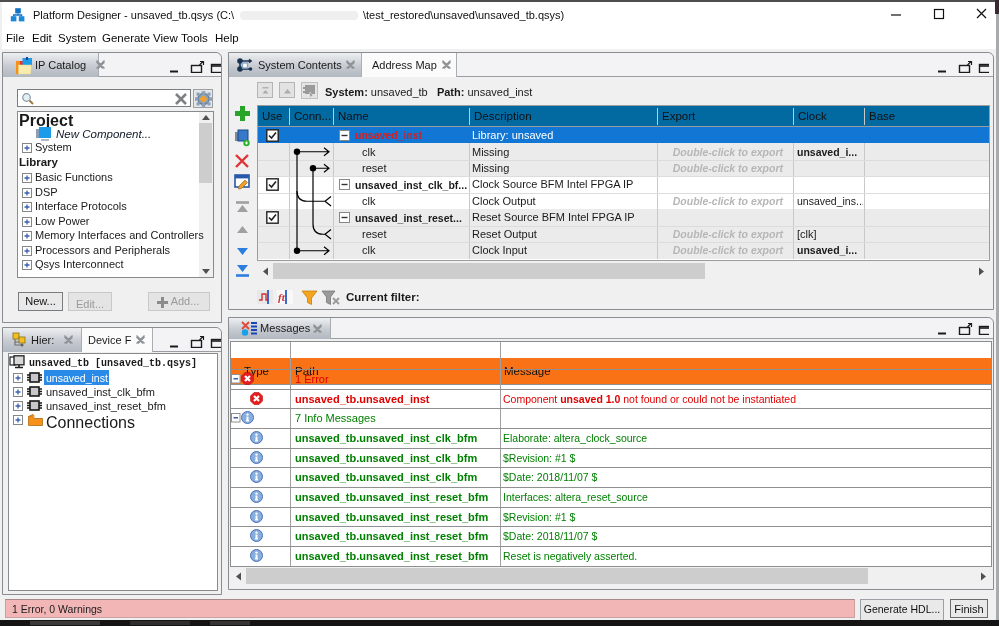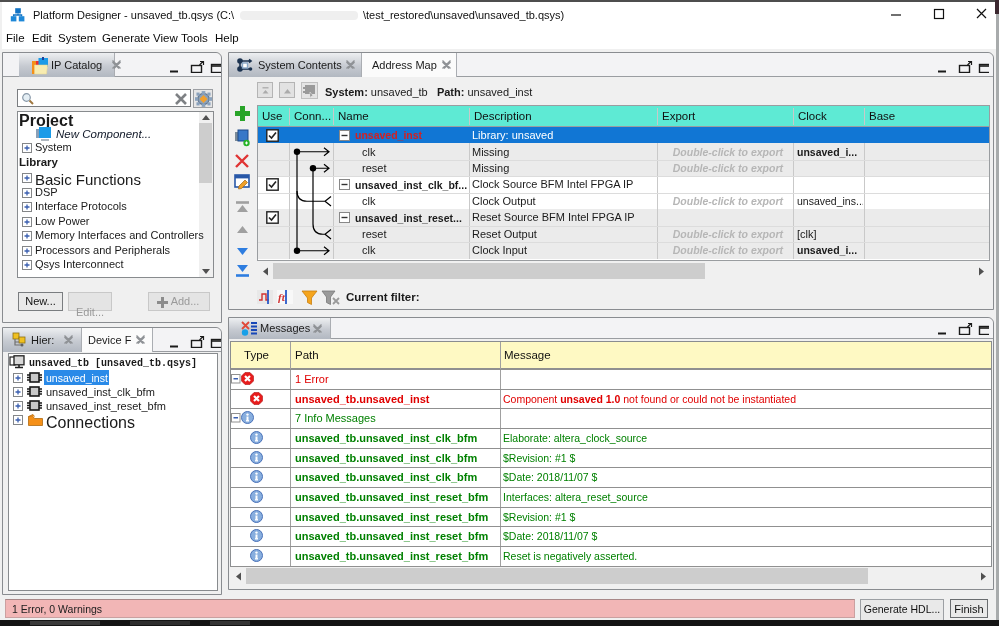--- a/index.html
+++ b/index.html
@@ -46,21 +46,21 @@
 <div class="menuitem" style="left:6px">File</div>
 <div class="menuitem" style="left:32px">Edit</div>
 <div class="menuitem" style="left:58px">System</div>
 <div class="menuitem" style="left:102px">Generate</div>
 <div class="menuitem" style="left:153px">View</div>
 <div class="menuitem" style="left:181px">Tools</div>
 <div class="menuitem" style="left:215px">Help</div>
 
 <div class="panel" style="left:2px;top:52px;width:220px;height:271px">
  <div class="tabbar"></div>
- <div class="tab act" style="left:16px;width:96px;border-radius:0">
+ <div class="tab act" style="left:0;width:96px;border-radius:0">
    <svg class="abs" style="left:11px;top:55px;top:3px" width="19" height="19" viewBox="0 0 19 19">
      <rect x="2" y="5" width="7" height="13" fill="#f59018"></rect>
      <rect x="6" y="5" width="3" height="5" fill="#e83030"></rect>
      <rect x="8.5" y="2" width="9.5" height="8.5" fill="#1b9be8"></rect>
      <rect x="12" y="1" width="2" height="3" fill="#204098"></rect>
      <path d="M4.5 9 L17.5 9 L16.5 18 L4.5 18 Z" fill="#f8ecb0" stroke="#e8d890" stroke-width="0.5"></path>
    </svg>
    <div class="tablabel" style="left:32px">IP Catalog</div>
    <svg class="tabx" style="left:92px">
         <path d="M1.5 1.5 L9.5 9.5 M9.5 1.5 L1.5 9.5 M1.5 3 L8 9.5 M9.5 3 L3 9.5" stroke="#8f9296" stroke-width="1.4" fill="none"></path>
@@ -125,21 +125,21 @@
 <svg class="abs" style="left:22px;top:143px" width="10" height="10">
     <rect x="0.5" y="0.5" width="9" height="9" fill="#fff" stroke="#848688"></rect>
     <path d="M2.5 5 L7.5 5 M5 2.5 L5 7.5" stroke="#3a5fb0" stroke-width="1.3"></path>
   </svg>
 <div class="treetext" style="left:35px;top:141px;font-size:11px">System</div>
 <div class="treetext" style="left:19px;top:156px;font-weight:bold;font-size:11.5px">Library</div>
 <svg class="abs" style="left:22px;top:173px" width="10" height="10">
     <rect x="0.5" y="0.5" width="9" height="9" fill="#fff" stroke="#848688"></rect>
     <path d="M2.5 5 L7.5 5 M5 2.5 L5 7.5" stroke="#3a5fb0" stroke-width="1.3"></path>
   </svg>
-<div class="treetext" style="left:35px;top:171px;font-size:15px">Basic Functions</div>
+<div class="treetext" style="left:35px;top:171px;font-size:11px">Basic Functions</div>
 <svg class="abs" style="left:22px;top:188px" width="10" height="10">
     <rect x="0.5" y="0.5" width="9" height="9" fill="#fff" stroke="#848688"></rect>
     <path d="M2.5 5 L7.5 5 M5 2.5 L5 7.5" stroke="#3a5fb0" stroke-width="1.3"></path>
   </svg>
 <div class="treetext" style="left:35px;top:186px;font-size:11px">DSP</div>
 <svg class="abs" style="left:22px;top:202px" width="10" height="10">
     <rect x="0.5" y="0.5" width="9" height="9" fill="#fff" stroke="#848688"></rect>
     <path d="M2.5 5 L7.5 5 M5 2.5 L5 7.5" stroke="#3a5fb0" stroke-width="1.3"></path>
   </svg>
 <div class="treetext" style="left:35px;top:200px;font-size:11px">Interface Protocols</div>
@@ -158,21 +158,21 @@
     <path d="M2.5 5 L7.5 5 M5 2.5 L5 7.5" stroke="#3a5fb0" stroke-width="1.3"></path>
   </svg>
 <div class="treetext" style="left:35px;top:244px;font-size:11px">Processors and Peripherals</div>
 <svg class="abs" style="left:22px;top:260px" width="10" height="10">
     <rect x="0.5" y="0.5" width="9" height="9" fill="#fff" stroke="#848688"></rect>
     <path d="M2.5 5 L7.5 5 M5 2.5 L5 7.5" stroke="#3a5fb0" stroke-width="1.3"></path>
   </svg>
 <div class="treetext" style="left:35px;top:258px;font-size:11px">Qsys Interconnect</div>
 
 <div class="btn" style="left:18px;top:292px;width:45px;height:19px;padding-top:2px;border-color:#7a7d80">New...</div>
-<div class="btn dis" style="left:68px;top:292px;width:44px;height:19px;padding-top:13px">Edit...</div>
+<div class="btn dis" style="left:68px;top:292px;width:44px;height:19px;padding-top:5px">Edit...</div>
 <div class="btn dis" style="left:148px;top:292px;width:62px;height:19px;padding-top:2px"><svg class="abs" style="left:8px;top:4px" width="11" height="11">
       <path d="M4 0 L7 0 L7 4 L11 4 L11 7 L7 7 L7 11 L4 11 L4 7 L0 7 L0 4 L4 4 Z" fill="#8c8c8c"></path>
     </svg><span style="margin-left:12px">Add...</span></div>
 
 <div class="panel" style="left:2px;top:327px;width:220px;height:268px">
  <div class="tabbar"></div>
  <div class="tab act" style="left:0;width:79px;border-radius:0">
    <svg class="abs" style="left:8px;top:4px" width="16" height="16" viewBox="0 0 16 16">
      <rect x="2" y="1" width="6" height="6" fill="#f0c020" stroke="#907010" stroke-width="0.8"></rect>
      <rect x="8" y="5" width="6" height="6" fill="#f0c020" stroke="#907010" stroke-width="0.8"></rect>
@@ -336,21 +336,21 @@
       <path d="M2 3 L7.5 10 L13 3 Z" fill="#2e7de0"></path>
     </g>
  <g transform="translate(1,158)">
       <path d="M2 1 L7.5 8 L13 1 Z" fill="#2e7de0"></path>
       <path d="M1 11.5 L14 11.5" stroke="#2e7de0" stroke-width="2.6"></path>
     </g>
 </svg>
 
 <div class="abs sunken" style="left:257px;top:105px;width:733px;height:156px;border-color:#9a9da0;background:#fff"></div>
 
-<div class="abs" style="left:258px;top:106px;width:731px;height:21px;background:#5eead4;border-bottom:1px solid #9a9da0">
+<div class="abs" style="left:258px;top:106px;width:731px;height:21px;background:#0369a1;border-bottom:1px solid #9a9da0">
  <div class="hdrtxt" style="left:4px;top:4px">Use</div>
  <div class="hdrtxt" style="left:36px;top:4px">Conn...</div>
  <div class="hdrtxt" style="left:80px;top:4px">Name</div>
  <div class="hdrtxt" style="left:216px;top:4px">Description</div>
  <div class="hdrtxt" style="left:404px;top:4px">Export</div>
  <div class="hdrtxt" style="left:540px;top:4px">Clock</div>
  <div class="hdrtxt" style="left:611px;top:4px">Base</div>
  <div class="gridv" style="left:31px;top:2px;height:17px"></div>
  <div class="gridv" style="left:75px;top:2px;height:17px"></div>
  <div class="gridv" style="left:211px;top:2px;height:17px"></div>
@@ -501,21 +501,21 @@
    <path d="M9 10.5 L17 10.5" stroke-width="2"></path>
    <rect x="30.5" y="4.5" width="10" height="7" stroke-width="1.4"></rect>
         <path d="M42 0.5 L38.5 4 M39 0.5 L42.5 0.5 L42.5 4" stroke-width="1.2"></path>
    <rect x="50.5" y="3.5" width="11" height="8" stroke-width="1.4"></rect>
         <path d="M51 5 L61 5" stroke-width="1.6"></path>
  </g>
     </svg>
 </div>
 
 <div class="abs" style="left:230px;top:341px;width:762px;height:226px;background:#fff;border:1px solid #8a8d90">
- <div class="abs" style="left:0;top:0;width:760px;height:27px;background:#fef9c3;border-bottom:1px solid #909090">
+ <div class="abs" style="left:0;top:16px;width:760px;height:27px;background:#f97316;border-bottom:1px solid #909090">
   <div class="hdrtxt" style="left:13px;top:7px">Type</div>
   <div class="hdrtxt" style="left:64px;top:7px">Path</div>
   <div class="hdrtxt" style="left:273px;top:7px">Message</div>
  </div>
  <div class="gridv" style="left:59px;top:0;height:225px;background:#a0a0a0"></div>
  <div class="gridv" style="left:269px;top:0;height:225px;background:#a0a0a0"></div>
 </div>
 <div class="abs" style="left:230px;top:369px;width:762px;font-size:11px">
 
  <div class="abs" style="left:0;top:0px;width:762px;height:1px;background:#909090"></div>

